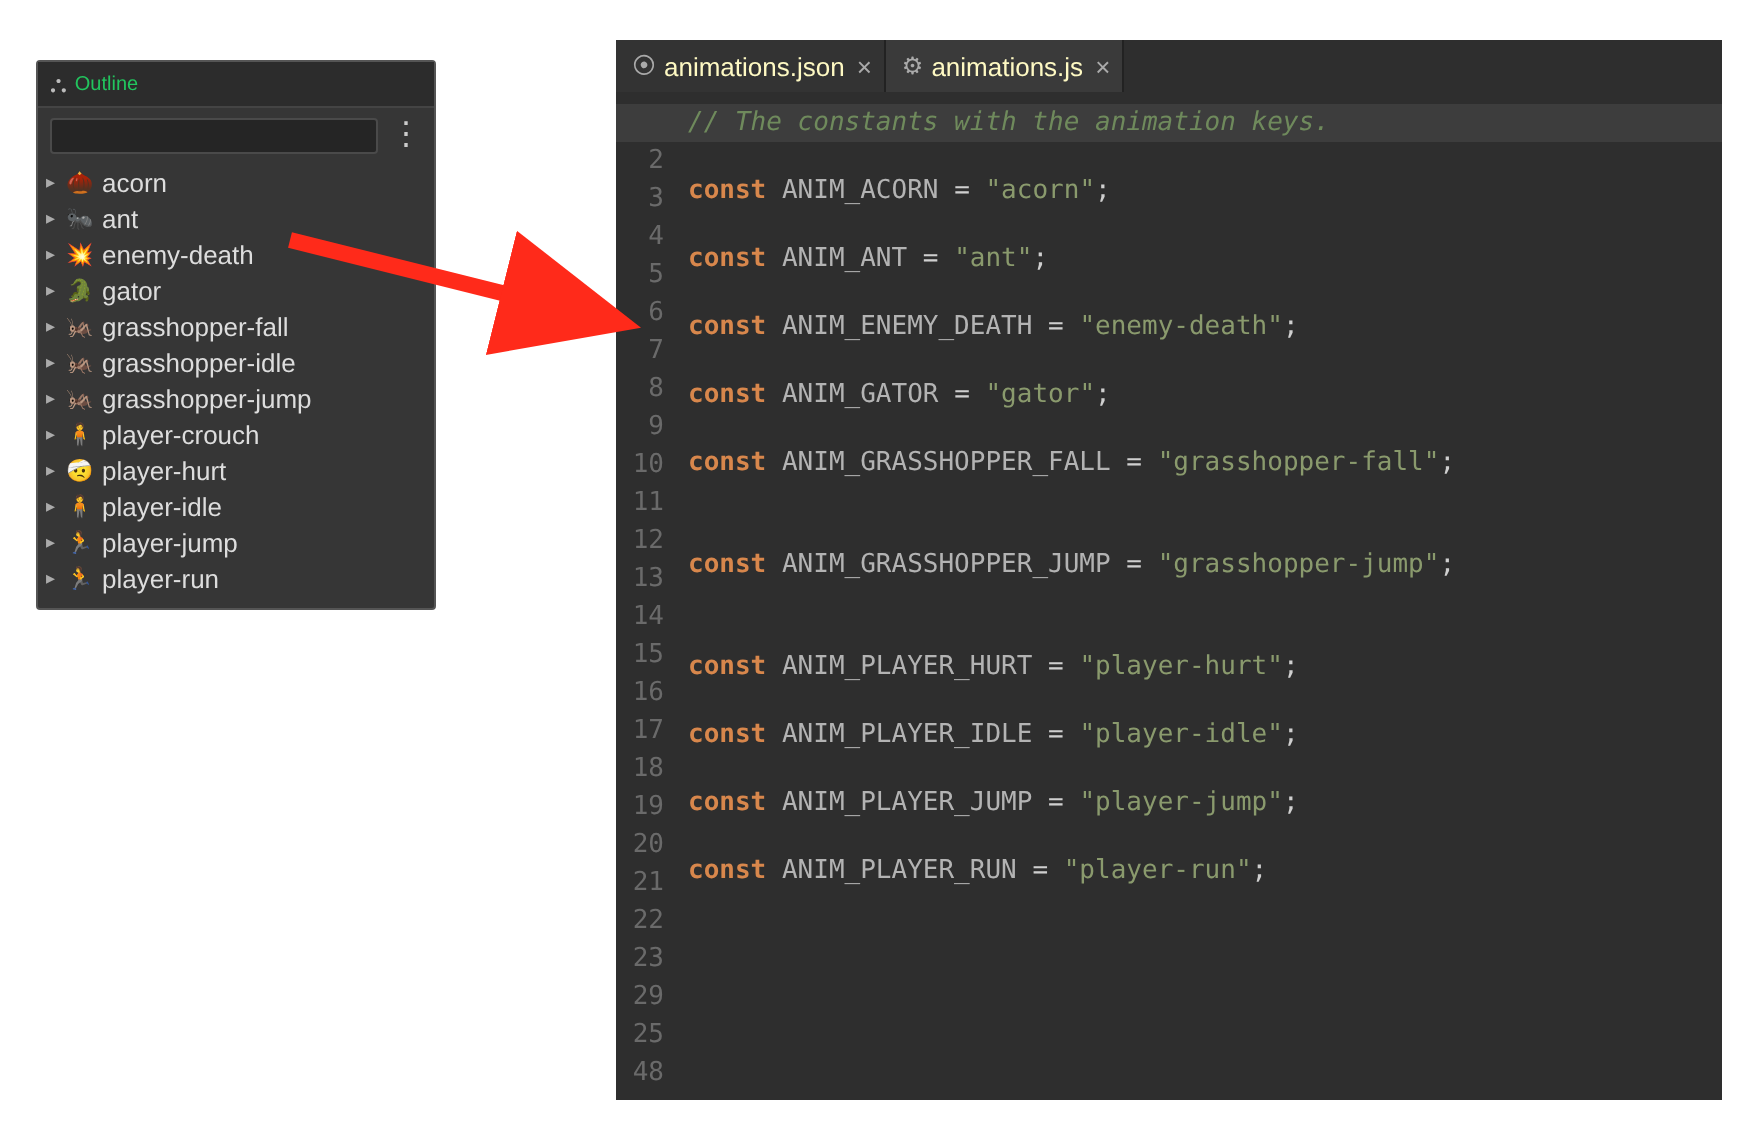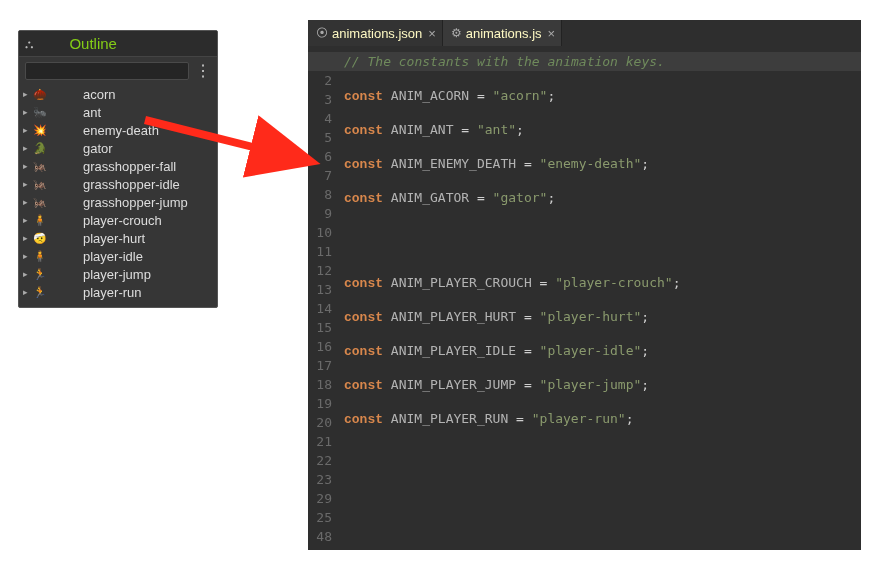--- a/index.html
+++ b/index.html
@@ -24,21 +24,21 @@
     padding-bottom: 4px;
   }
   .outline-header {
     display: flex;
     align-items: center;
     background: #2c2c2c;
     padding: 4px 6px;
     border-bottom: 1px solid #444;
   }
   .outline-header .icon { color: #bbb; font-size: 12px; margin-right: 4px; }
-  .outline-header .title { color: #84cc16; font-size: 15px; margin-left: 32px; }
+  .outline-header .title { color: #22c55e; font-size: 10px; }
   .outline-search-row {
     display: flex;
     align-items: center;
     padding: 5px 6px;
   }
   .outline-search {
     flex: 1;
     background: #252525;
     border: 1px solid #4a4a4a;
     height: 18px;
@@ -64,21 +64,21 @@
     width: 10px;
     font-size: 9px;
     color: #aaa;
   }
   .tree-item .sprite {
     width: 14px;
     text-align: center;
     font-size: 11px;
     margin-right: 4px;
   }
-  .tree-item .label { white-space: nowrap; margin-left: 32px; }
+  .tree-item .label { white-space: nowrap; }
   
   .editor-panel {
     position: absolute;
     left: 308px;
     top: 20px;
     width: 553px;
     height: 530px;
     background: #2e2e2e;
     display: flex;
     flex-direction: column;
@@ -134,21 +134,21 @@
   .line-highlight {
     position: absolute;
     left: 0; right: 0;
     top: 6px;
     height: 19px;
     background: #3d3d3d;
     z-index: 0;
   }
   .code-line span, .code-line { position: relative; z-index: 1; }
   .tok-comment  { font-style: italic; color: #6f8a5c; }
-  .tok-keyword  { color: #d8874c; font-weight: 600; font-family: Liberation Mono, monospace; }
+  .tok-keyword  { color: #d8874c; font-weight: 600; }
   .tok-ident    { color: #b3b3b3; }
   .tok-punct    { color: #cfcfcf; }
   .tok-string   { color: #8a9a6d; }
   
   .arrow-svg {
     position: absolute;
     left: 135px;
     top: 90px;
     width: 200px;
     height: 110px;
@@ -279,24 +279,25 @@
         <div class="code-line"><span class="tok-comment">// The constants with the animation keys.</span></div>
         <div class="code-line">&nbsp;</div>
         <div class="code-line"><span class="tok-keyword">const</span> <span class="tok-ident">ANIM_ACORN</span><span class="tok-punct"> = </span><span class="tok-string">"acorn"</span><span class="tok-punct">;</span></div>
         <div class="code-line">&nbsp;</div>
         <div class="code-line"><span class="tok-keyword">const</span> <span class="tok-ident">ANIM_ANT</span><span class="tok-punct"> = </span><span class="tok-string">"ant"</span><span class="tok-punct">;</span></div>
         <div class="code-line">&nbsp;</div>
         <div class="code-line"><span class="tok-keyword">const</span> <span class="tok-ident">ANIM_ENEMY_DEATH</span><span class="tok-punct"> = </span><span class="tok-string">"enemy-death"</span><span class="tok-punct">;</span></div>
         <div class="code-line">&nbsp;</div>
         <div class="code-line"><span class="tok-keyword">const</span> <span class="tok-ident">ANIM_GATOR</span><span class="tok-punct"> = </span><span class="tok-string">"gator"</span><span class="tok-punct">;</span></div>
         <div class="code-line">&nbsp;</div>
-        <div class="code-line">&nbsp;</div>
-        <div class="code-line">&nbsp;</div>
-        <div class="code-line">&nbsp;</div>
-        <div class="code-line"><span class="tok-keyword">const</span> <span class="tok-ident">ANIM_PLAYER_CROUCH</span><span class="tok-punct"> = </span><span class="tok-string">"player-crouch"</span><span class="tok-punct">;</span></div>
+        <div class="code-line"><span class="tok-keyword">const</span> <span class="tok-ident">ANIM_GRASSHOPPER_FALL</span><span class="tok-punct"> = </span><span class="tok-string">"grasshopper-fall"</span><span class="tok-punct">;</span></div>
+        <div class="code-line">&nbsp;</div>
+        <div class="code-line">&nbsp;</div>
+        <div class="code-line"><span class="tok-keyword">const</span> <span class="tok-ident">ANIM_GRASSHOPPER_JUMP</span><span class="tok-punct"> = </span><span class="tok-string">"grasshopper-jump"</span><span class="tok-punct">;</span></div>
+        <div class="code-line">&nbsp;</div>
         <div class="code-line">&nbsp;</div>
         <div class="code-line"><span class="tok-keyword">const</span> <span class="tok-ident">ANIM_PLAYER_HURT</span><span class="tok-punct"> = </span><span class="tok-string">"player-hurt"</span><span class="tok-punct">;</span></div>
         <div class="code-line">&nbsp;</div>
         <div class="code-line"><span class="tok-keyword">const</span> <span class="tok-ident">ANIM_PLAYER_IDLE</span><span class="tok-punct"> = </span><span class="tok-string">"player-idle"</span><span class="tok-punct">;</span></div>
         <div class="code-line">&nbsp;</div>
         <div class="code-line"><span class="tok-keyword">const</span> <span class="tok-ident">ANIM_PLAYER_JUMP</span><span class="tok-punct"> = </span><span class="tok-string">"player-jump"</span><span class="tok-punct">;</span></div>
         <div class="code-line">&nbsp;</div>
         <div class="code-line"><span class="tok-keyword">const</span> <span class="tok-ident">ANIM_PLAYER_RUN</span><span class="tok-punct"> = </span><span class="tok-string">"player-run"</span><span class="tok-punct">;</span></div>
         <div class="code-line">&nbsp;</div>
       </div>

